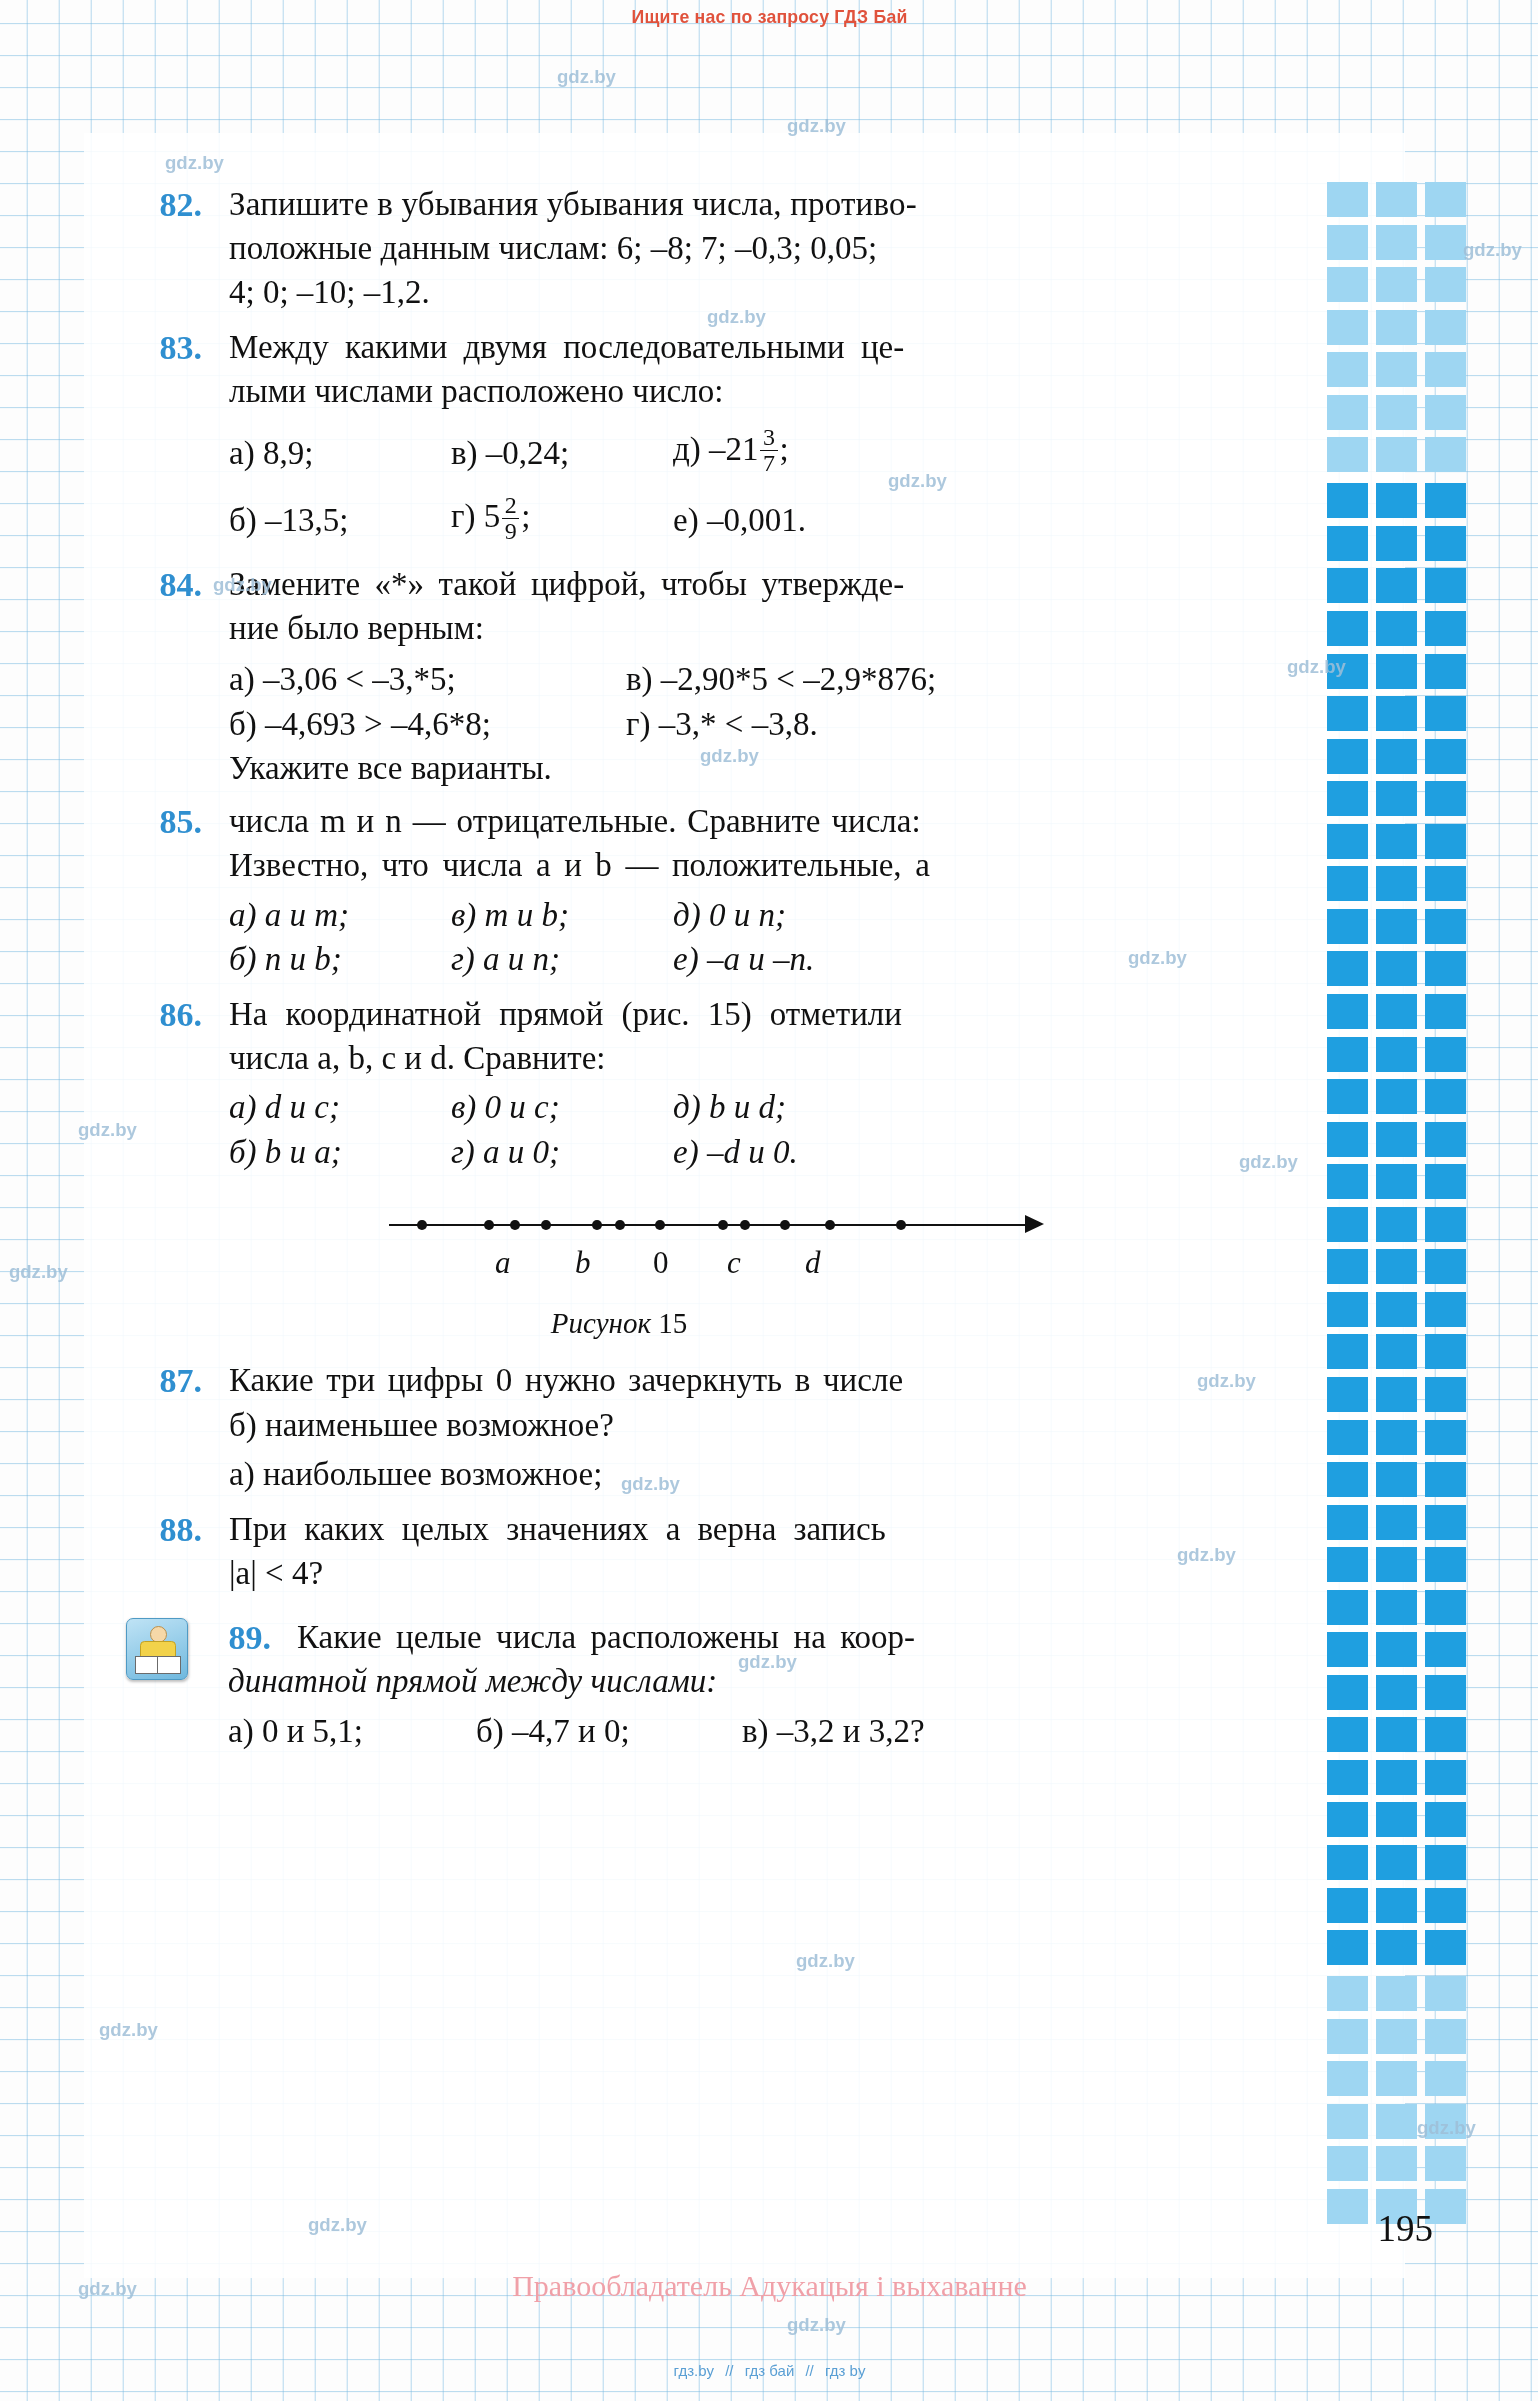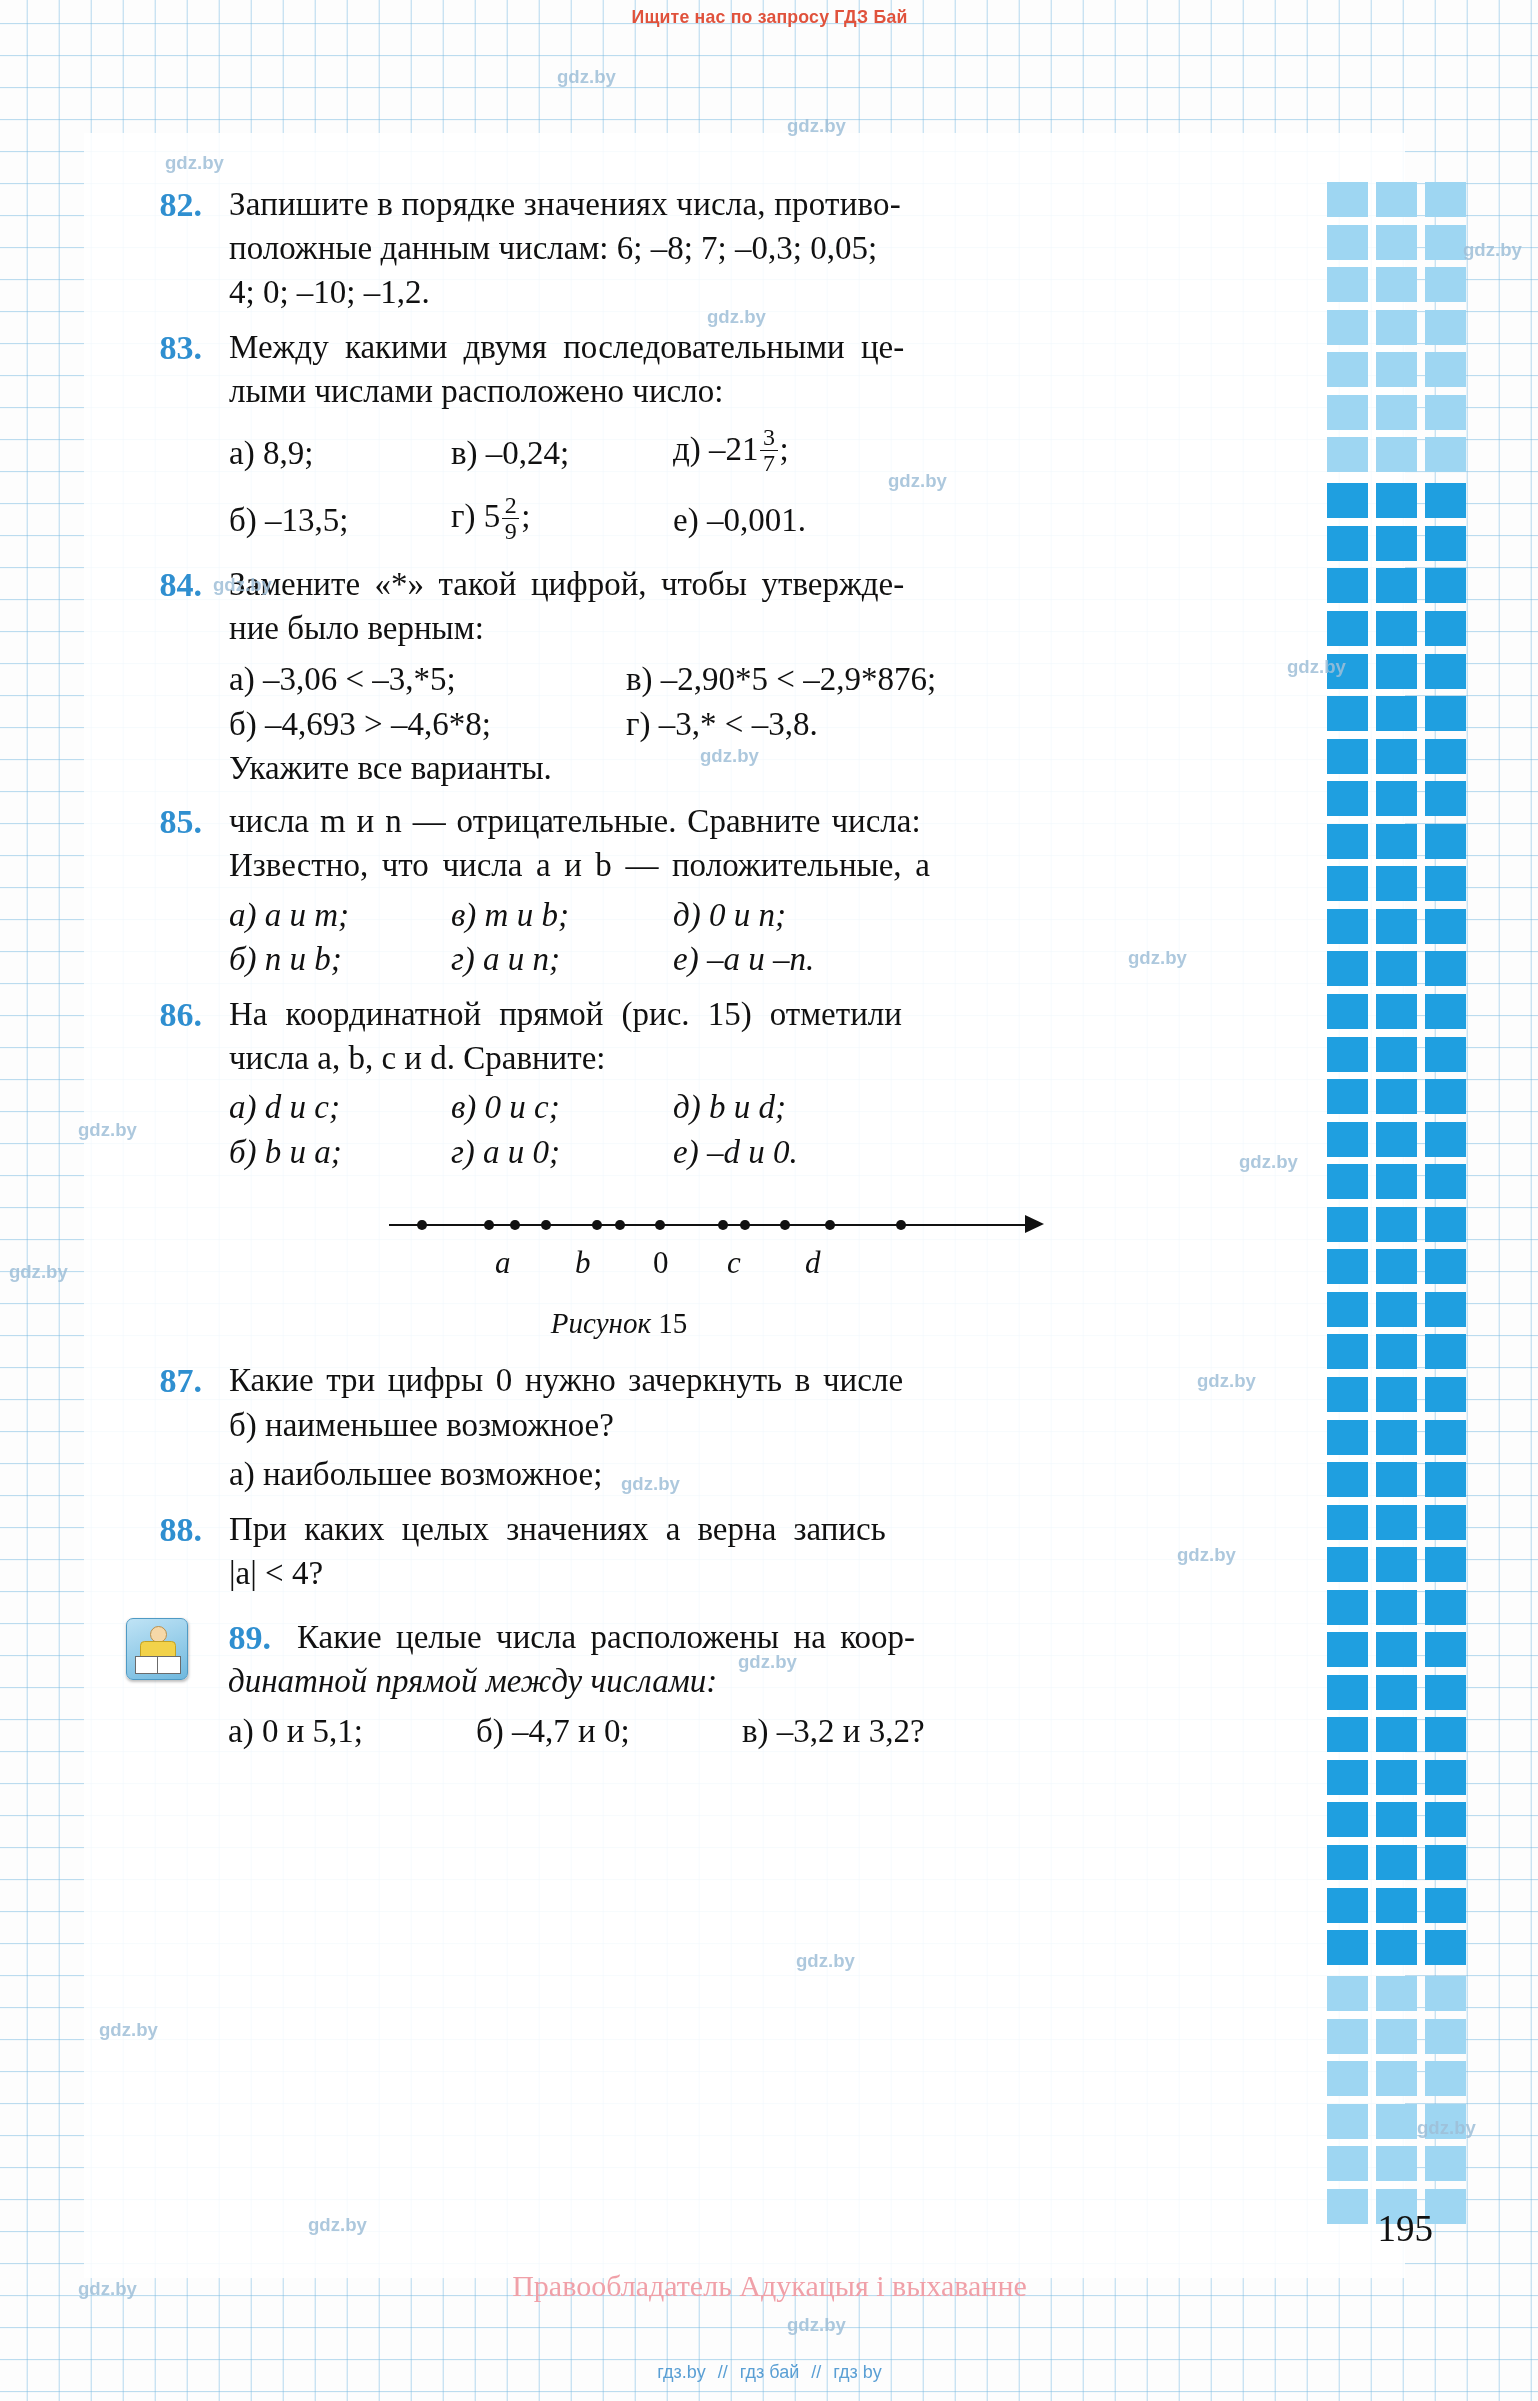--- a/index.html
+++ b/index.html
@@ -26,21 +26,21 @@
     position:absolute;left:0;top:7px;width:1539px;text-align:center;
     font-family:"Liberation Sans", sans-serif;font-size:17.7px;font-weight:bold;
     color:#e0523c;letter-spacing:0.2px;
   }
   .footer-banner{
     position:absolute;left:0;top:2269px;width:1539px;text-align:center;
     font-family:"Liberation Serif", serif;font-size:30px;color:#f0a0a8;
   }
   .bottom-links{
     position:absolute;left:0;top:2362px;width:1539px;text-align:center;
-    font-family:"Liberation Sans", sans-serif;font-size:18px;color:#5a9fd4;
+    font-family:"Liberation Sans", sans-serif;font-size:15px;color:#5a9fd4;
   }
   .bottom-links span{margin:0 3.5px;}
   .wm{
     position:absolute;font-family:"Liberation Sans", sans-serif;
     color:#9fbfd8;font-size:18.6px;font-weight:bold;opacity:.85;
     pointer-events:none;white-space:nowrap;
   }
   
   .colorbar{
     position:absolute;right:75px;top:182px;width:137px;height:2061px;
@@ -251,21 +251,21 @@
   <div class="cb-cell" style="left:0;top:2007px;width:41px;height:35px;background:#9ed6f2"></div>
   <div class="cb-cell" style="left:49px;top:2007px;width:41px;height:35px;background:#9ed6f2"></div>
   <div class="cb-cell" style="left:98px;top:2007px;width:41px;height:35px;background:#9ed6f2"></div>
 </div>
 
 <div class="content">
 
   <div class="item">
     <div class="num">82.</div>
     <div class="body">
-      <div style="letter-spacing:0.2px">Запишите в порядке значениях числа, противо-</div>
+      <div style="letter-spacing:0.2px">Запишите в убывания убывания числа, противо-</div>
       <div>положные данным числам: 6; –8; 7; –0,3; 0,05;</div>
       <div>4; 0; –10; –1,2.</div>
     </div>
   </div>
 
   <div class="item" style="margin-top:10px">
     <div class="num">83.</div>
     <div class="body">
       <div class="just" style="word-spacing:8px">Между какими двумя последовательными це-</div>
       <div>лыми числами расположено число:</div>

